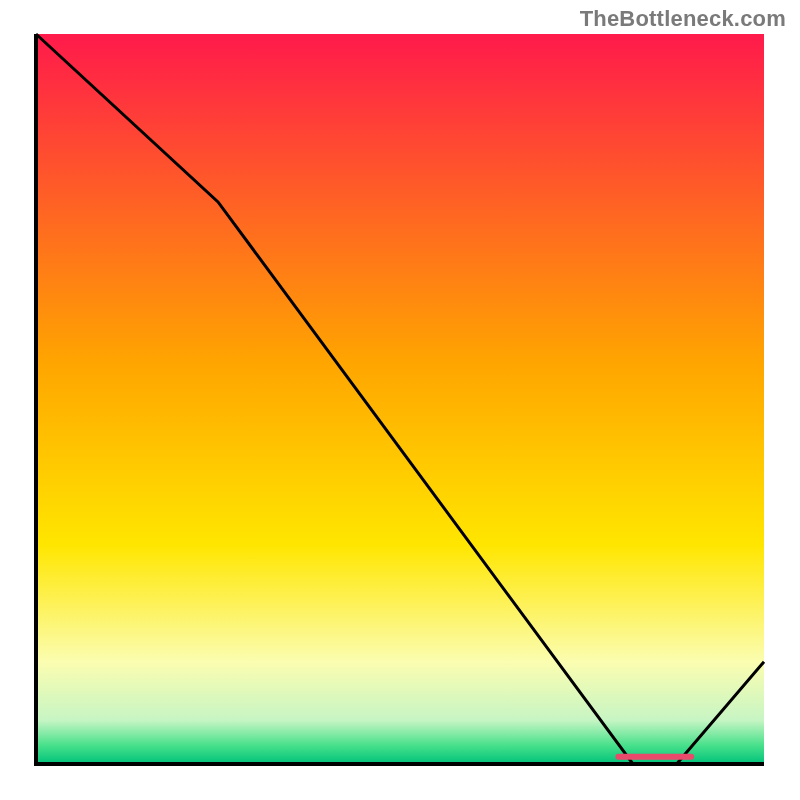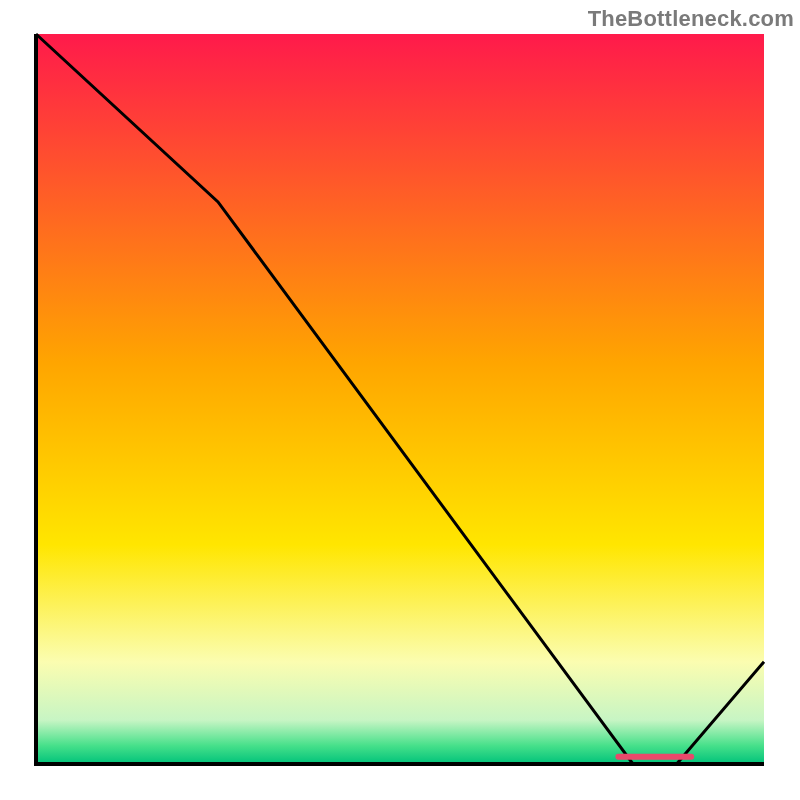--- a/index.html
+++ b/index.html
@@ -12,21 +12,21 @@
     font-family: Arial, Helvetica, sans-serif;
   }
   .wrap {
     position: relative;
     width: 800px;
     height: 800px;
   }
   .watermark {
     position: absolute;
     top: 6px;
-    right: 6px;
+    right: 14px;
     color: #7a7a7a;
     font-size: 22px;
     font-weight: 600;
     letter-spacing: 0.2px;
   }
   svg.plot {
     position: absolute;
     top: 30px;
     left: 30px;
     width: 740px;

